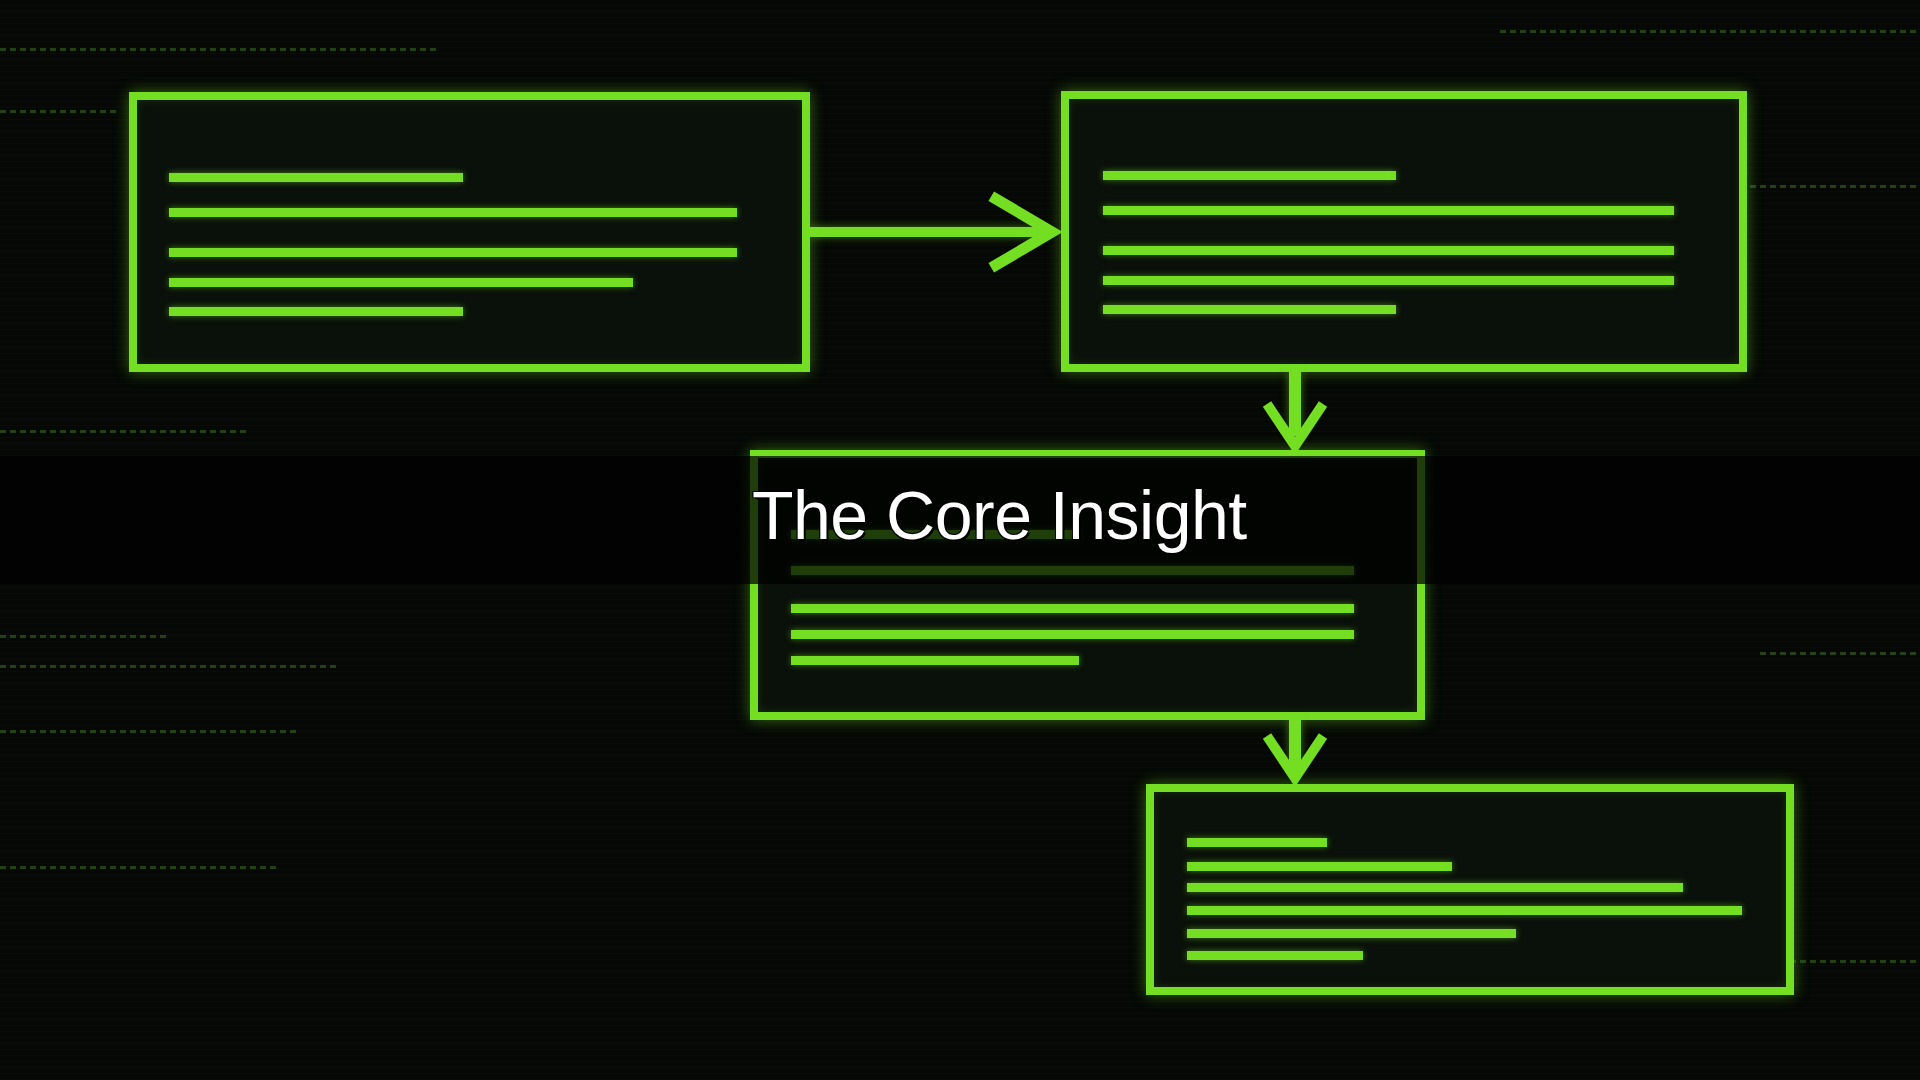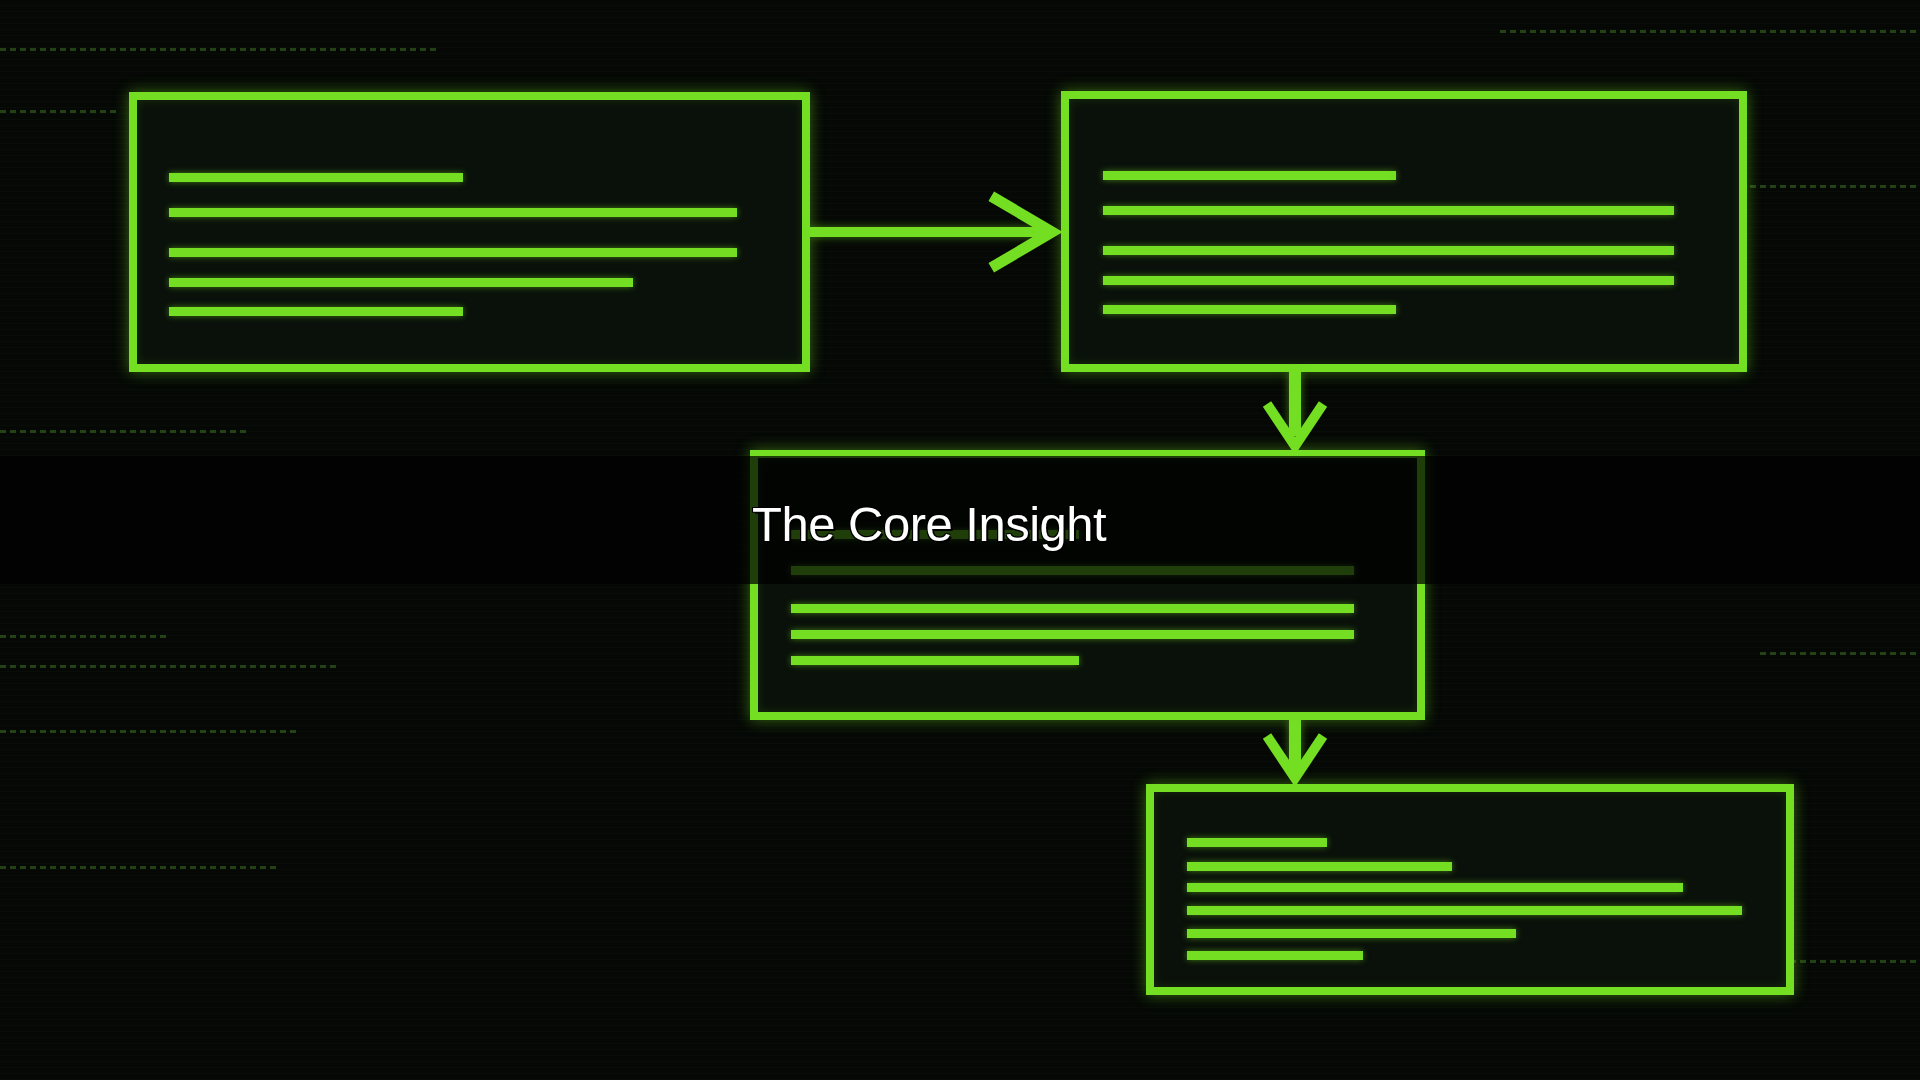--- a/index.html
+++ b/index.html
@@ -23,22 +23,22 @@
   .bar {
     position:absolute; height:9px; background:#74df22;
     box-shadow:0 0 6px rgba(116,223,34,0.5);
   }
   .arrow-line { position:absolute; background:#74df22; box-shadow:0 0 8px rgba(116,223,34,0.5); }
   .caption-band {
     position:absolute; left:0; top:456px; width:1920px; height:128px;
     background:rgba(0,0,0,0.72);
   }
   .caption {
-    position:absolute; left:752px; top:496px;
-    font-size:49px; color:#ffffff;
+    position:absolute; left:752px; top:476px;
+    font-size:68px; color:#ffffff;
     text-shadow:2px 2px 0 #000, -1px -1px 0 #000, 1px -1px 0 #000, -1px 1px 0 #000;
     letter-spacing:-0.5px;
   }
   svg.arrowhead { position:absolute; overflow:visible; }
 </style>
 </head>
 <body>
 
 <div class="scan"></div>
 

